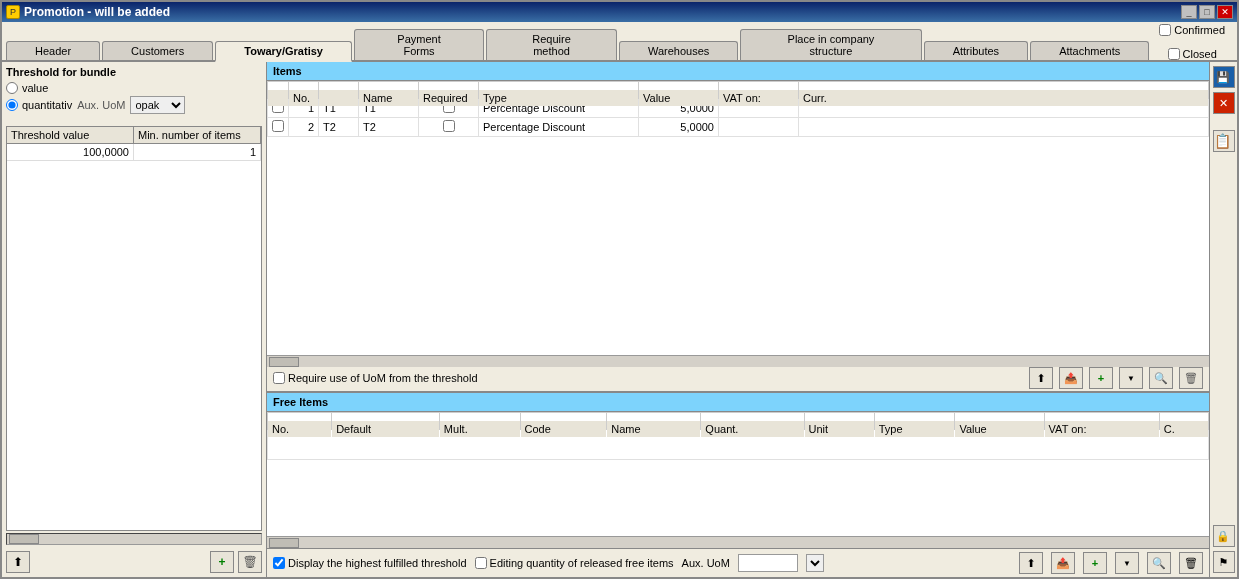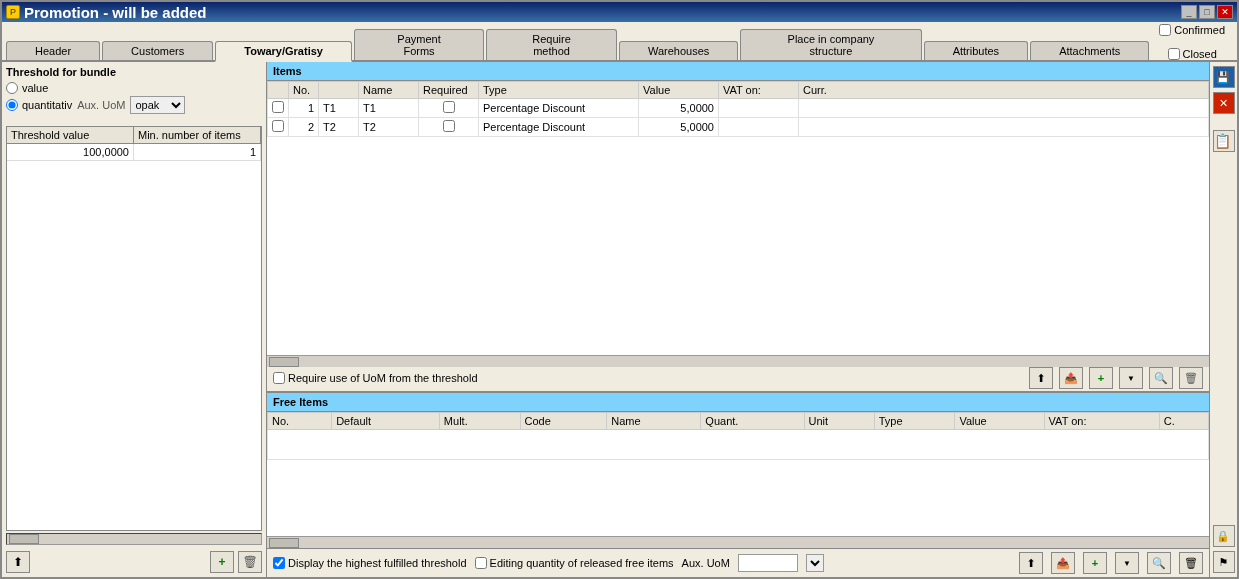--- a/index.html
+++ b/index.html
@@ -13,21 +13,21 @@
     }
     
     .title-bar {
       background: linear-gradient(to bottom, #0a246a, #3a6ea5);
       color: white; height: 20px;
       display: flex; align-items: center; justify-content: space-between;
       padding: 0 4px; flex-shrink: 0;
     }
     .title-bar-left { display: flex; align-items: center; gap: 4px; }
     .title-icon { width: 14px; height: 14px; background: #ffcc00; border: 1px solid #aa8800; border-radius: 2px; font-size: 9px; display: flex; align-items: center; justify-content: center; color: #333; }
-    .title-text { font-size: 15px; font-weight: bold; color: white; }
+    .title-text { font-size: 12px; font-weight: bold; color: white; }
     .title-buttons { display: flex; gap: 2px; }
     .title-btn { width: 16px; height: 14px; background: #c0c0c0; border: 1px solid #888; font-size: 9px; display: flex; align-items: center; justify-content: center; cursor: pointer; color: #333; }
     .title-btn.close { background: #cc0000; color: white; }
     
     .tabs-row {
       background: #f0ece0;
       display: flex; align-items: flex-end;
       padding: 2px 4px 0 4px;
       border-bottom: 2px solid #888;
       flex-shrink: 0;
@@ -121,21 +121,21 @@
     }
     .side-btn.blue { background: #1a5fa8; color: white; }
     .side-btn.red { background: #cc2200; color: white; }
     
     
     .items-section { flex: 1; display: flex; flex-direction: column; overflow: hidden; border-bottom: 1px solid #888; }
     .section-header-bar { background: #7dd3fc; padding: 3px 6px; font-weight: bold; border-bottom: 1px solid #888; }
     
     .data-table-wrapper { flex: 1; overflow: auto; background: white; position: relative; }
     .data-table { width: 100%; border-collapse: collapse; }
-    .data-table th { background: #e8e4d8; padding: 2px 4px; border: 1px solid #ccc; text-align: left; font-weight: normal; position: sticky; top: 0; }
+    .data-table th { background: #e8e4d8; padding: 2px 4px; border: 1px solid #ccc; text-align: left; font-weight: normal; position: sticky; top: 8px; }
     .data-table td { padding: 2px 4px; border: 1px solid #e0e0e0; }
     .filter-input { height: 20px; border: 1px inset #999; padding: 1px 3px; width: 180px; }
     .toolbar-btn {
       width: 24px; height: 22px; border: 1px solid #888; background: #e8e4d8;
       display: flex; align-items: center; justify-content: center;
       cursor: pointer; font-size: 11px;
     }
     
     .checks-row { display: flex; align-items: center; gap: 6px; padding: 2px 6px; }
     

